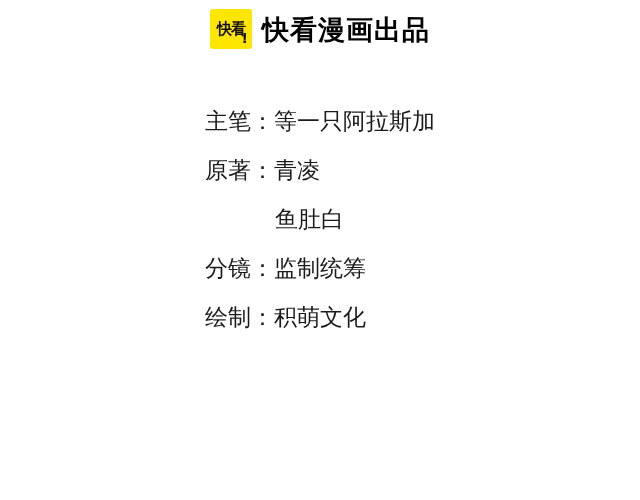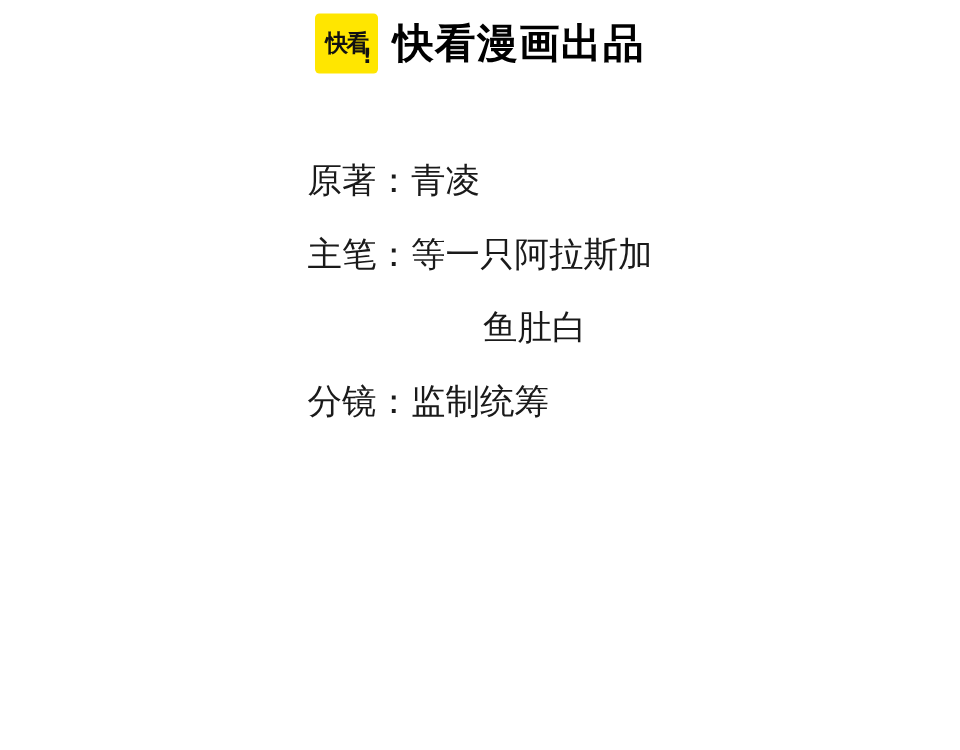--- a/index.html
+++ b/index.html
@@ -90,21 +90,20 @@
     margin-bottom: 19px;
     font-size: 23px;
     line-height: 30px;
     white-space: pre;
     color: #1a1a1a;
     font-family: "DejaVu Sans", "Liberation Sans", sans-serif;
   }
 
   .credit-row.indented {
     padding-left: 275px;
-    margin-left: 47px;
   }
 
   .credit-row .label {
     font-family: "DejaVu Sans", "Liberation Sans", sans-serif;
   }
   .credit-row .value {
     font-family: "DejaVu Sans", "Liberation Sans", sans-serif;
   }
   .credit-row .value.mono {
     font-family: "DejaVu Sans Mono", "Liberation Mono", monospace;
@@ -118,19 +117,20 @@
 
   <div class="header">
     <div class="logo-badge" style="background: rgb(255, 230, 0);">
       <span class="logo-text">快看</span>
       <span class="logo-bang">!</span>
     </div>
     <div class="brand-title">快看漫画出品</div>
   </div>
 
   <div class="credits">
+      <div class="credit-row"><span class="label">主笔：</span><span class="value">等一只阿拉斯加</span></div>
       <div class="credit-row"><span class="label">原著：</span><span class="value">青凌</span></div>
-      <div class="credit-row"><span class="label">主笔：</span><span class="value">等一只阿拉斯加</span></div>
       <div class="credit-row indented"><span class="label"></span><span class="value">鱼肚白</span></div>
       <div class="credit-row"><span class="label">分镜：</span><span class="value">监制统筹</span></div>
+      <div class="credit-row"><span class="label">绘制：</span><span class="value">积萌文化</span></div>
     </div>
 
 </div>
 
 </body></html>

